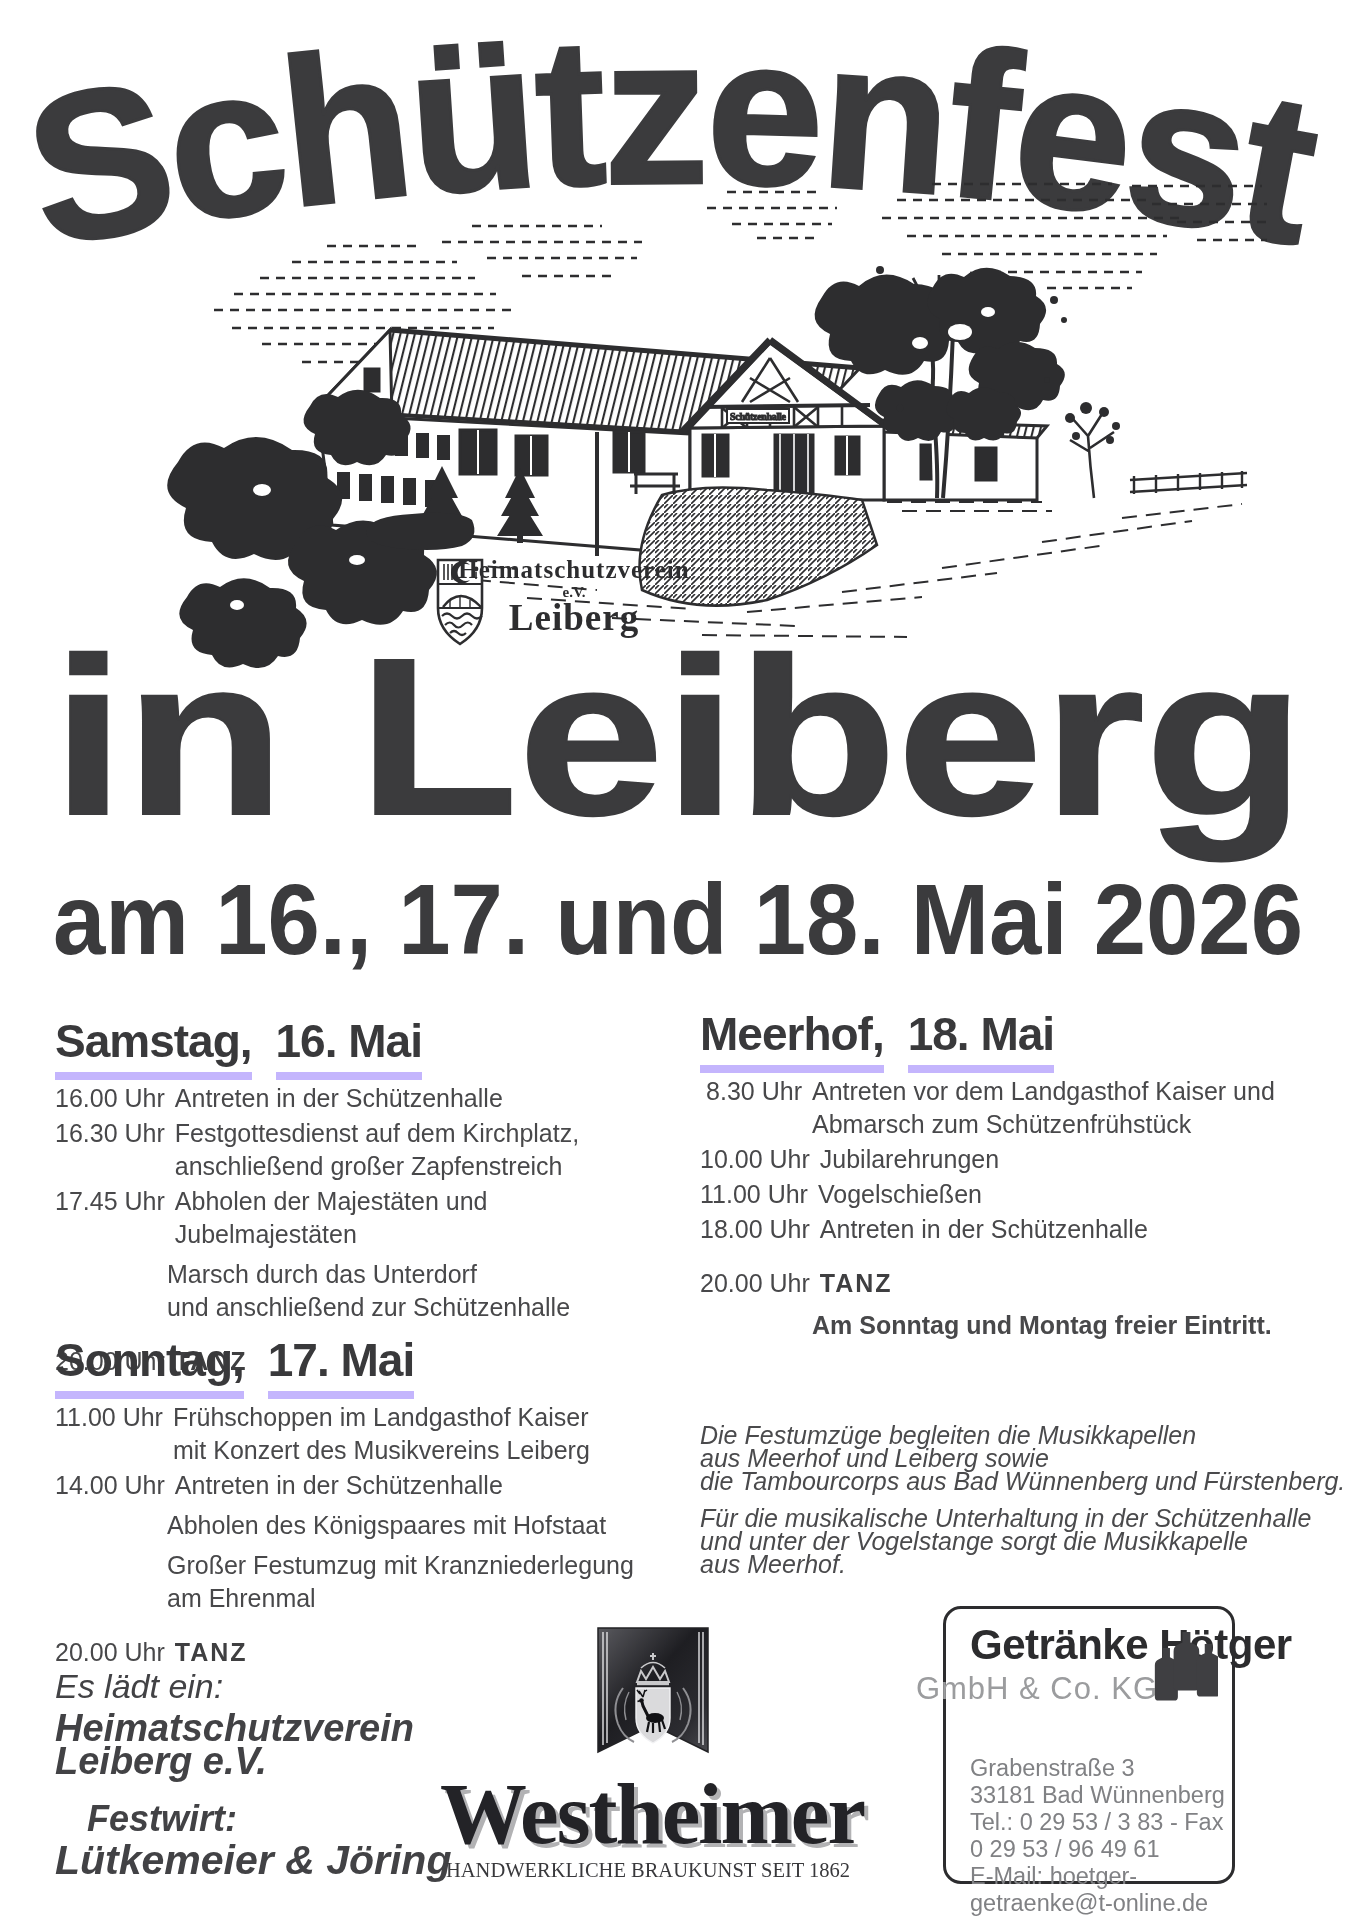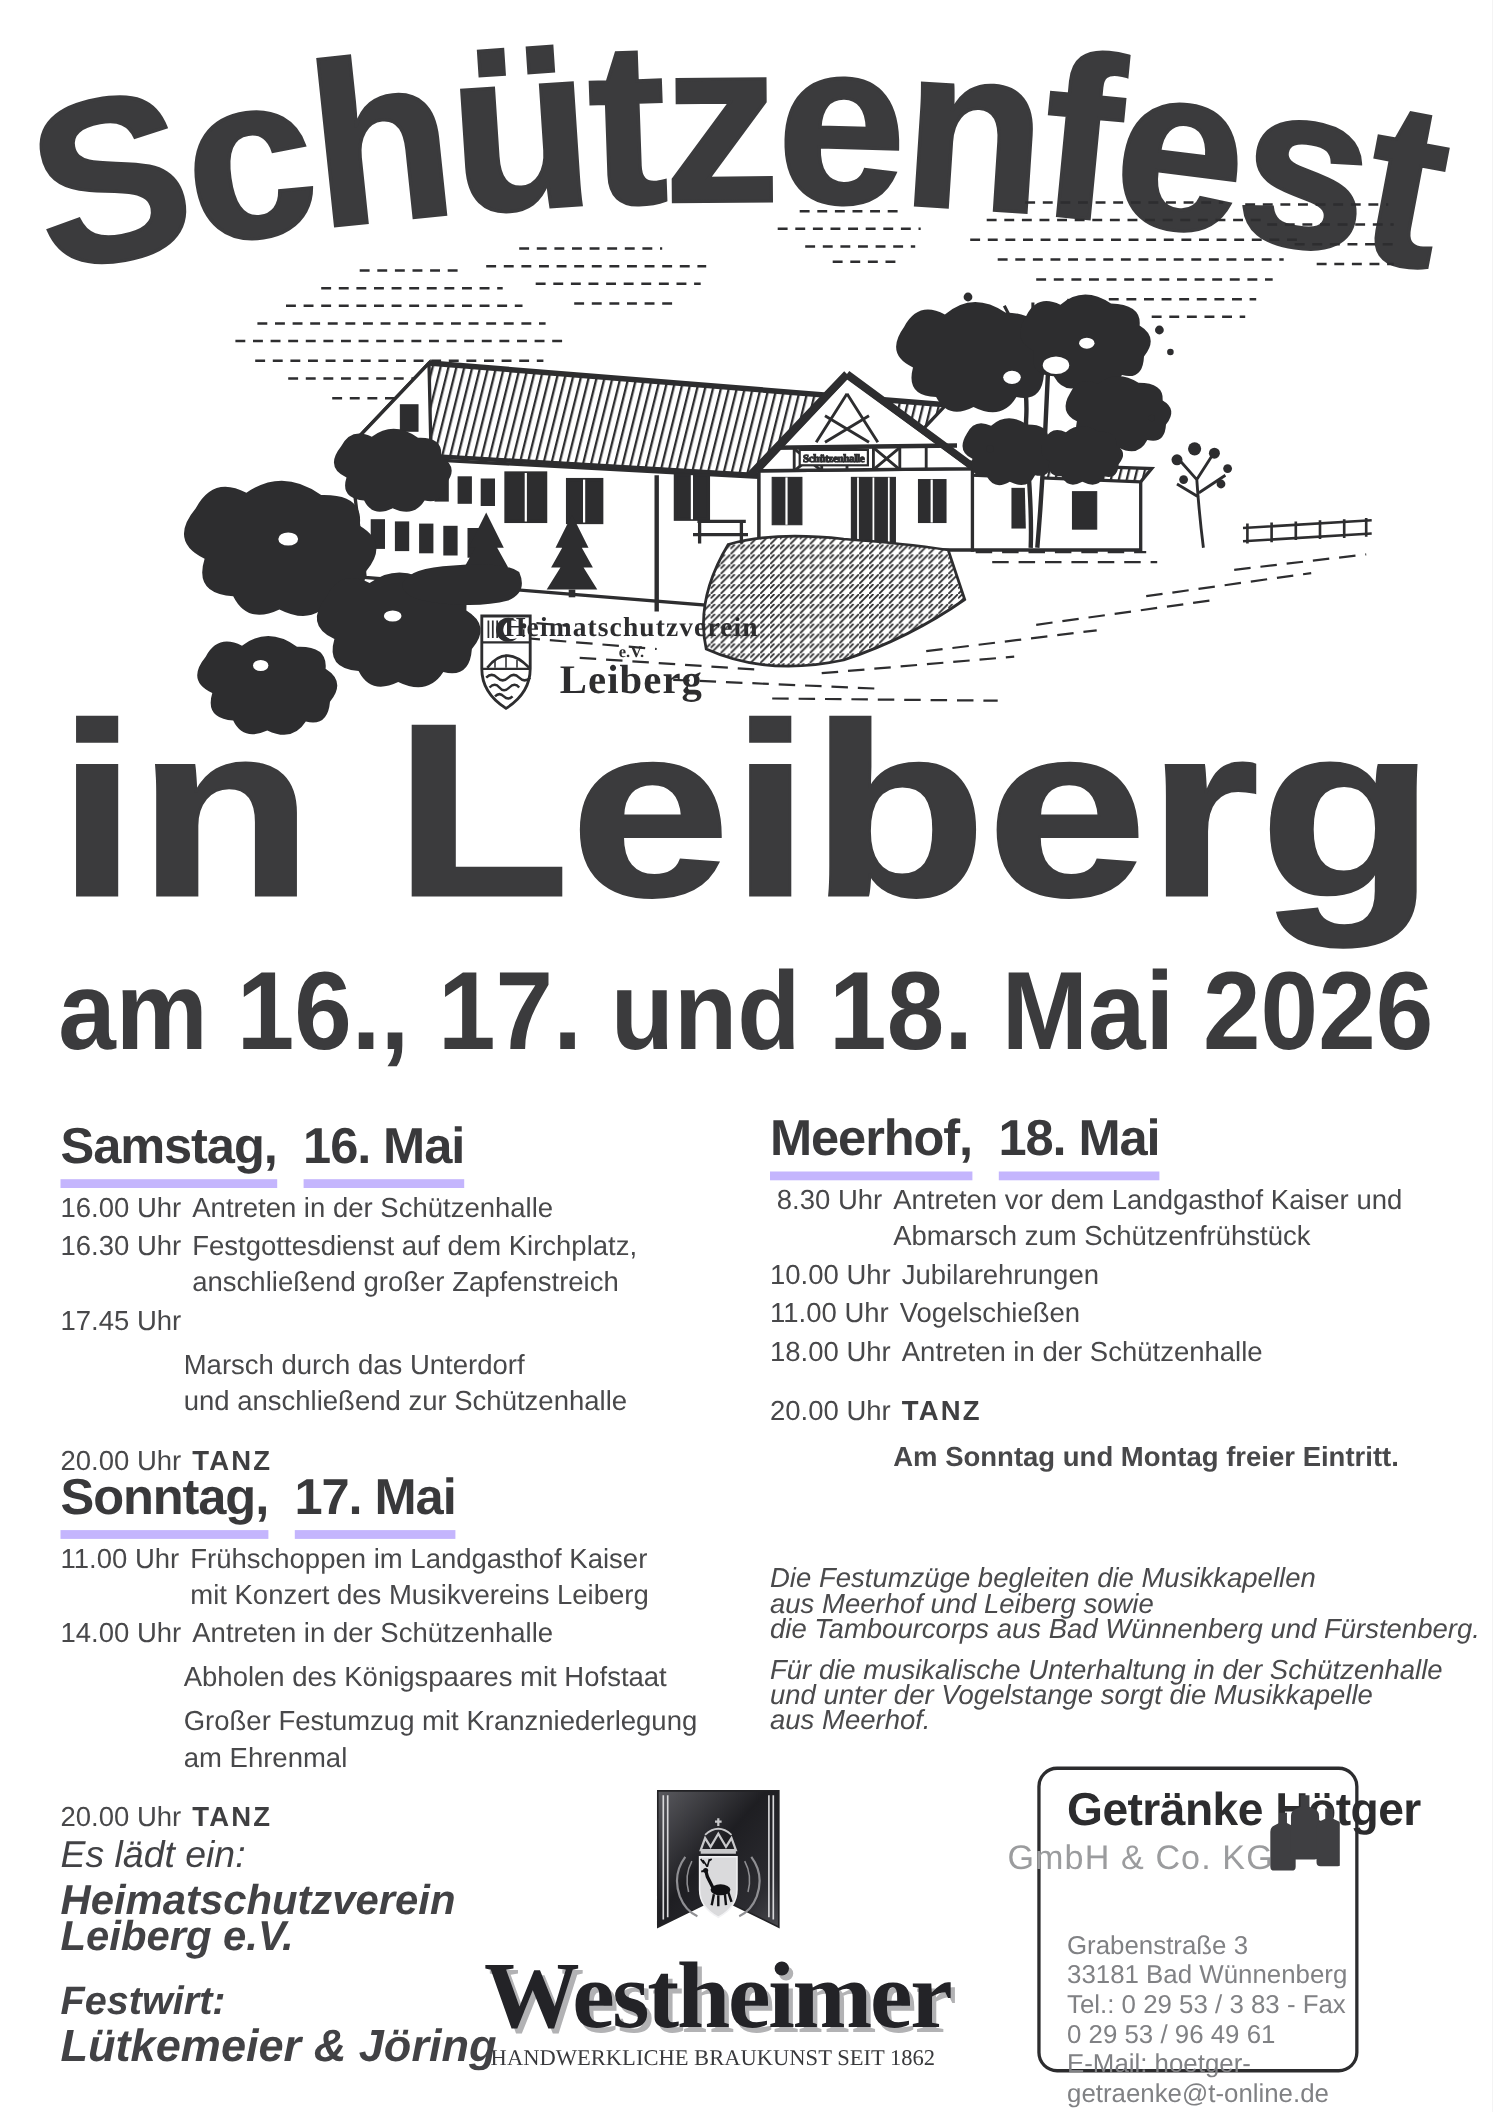--- a/index.html
+++ b/index.html
@@ -26,21 +26,21 @@
 
   
   .music-notes{position:absolute;left:700px;top:1424px;width:655px;font-style:italic;
                font-size:25px;line-height:23px;color:#4a4a4c;}
   .music-notes p{margin:0 0 14px 0;}
 
   
   .invite{position:absolute;left:55px;top:1666px;width:480px;color:#424245;}
   .inv-lead{font-style:italic;font-size:34px;line-height:40px;margin-bottom:6px;}
   .inv-host{font-style:italic;font-weight:bold;font-size:38px;line-height:33px;}
-  .inv-fw{font-style:italic;font-weight:bold;font-size:36px;line-height:30px;margin-top:26px;}
+  .inv-fw{font-style:italic;font-weight:bold;font-size:36px;line-height:30px;margin-top:26px;margin-left:32px;}
   .inv-name{font-style:italic;font-weight:bold;font-size:41px;line-height:36px;margin-top:8px;}
 
   
   .hoetger{position:absolute;left:943px;top:1606px;width:292px;height:278px;border:3.5px solid #2c2c2e;
            border-radius:18px;background:#fff;box-sizing:border-box;}
   .h-name{position:absolute;left:24px;top:12px;font-size:42px;font-weight:bold;color:#2c2c2e;letter-spacing:-0.5px;white-space:nowrap;}
   .h-legal{position:absolute;right:74px;top:62px;font-size:31px;color:#9b9c9e;letter-spacing:1px;white-space:nowrap;}
   .h-addr{position:absolute;left:24px;top:146px;font-size:23.5px;color:#808184;line-height:27px;}
   .h-bottles{position:absolute;right:14px;top:22px;}
 </style>
@@ -253,20 +253,21 @@
           <div class="desc">Antreten in der Schützenhalle</div>
         </div>
 
         <div class="row">
           <div class="time">16.30 Uhr</div>
           <div class="desc">Festgottesdienst auf dem Kirchplatz,<br>anschließend großer Zapfenstreich</div>
         </div>
 
         <div class="row">
           <div class="time">17.45 Uhr</div>
+          <div class="desc">Abholen der Majestäten und Jubelmajestäten</div>
         </div>
 
         <div class="row cont">
           <div class="time"></div>
           <div class="desc">Marsch durch das Unterdorf<br>und anschließend zur Schützenhalle</div>
         </div>
 
         <div class="row dance">
           <div class="time">20.00 Uhr</div>
           <div class="desc">TANZ</div>

